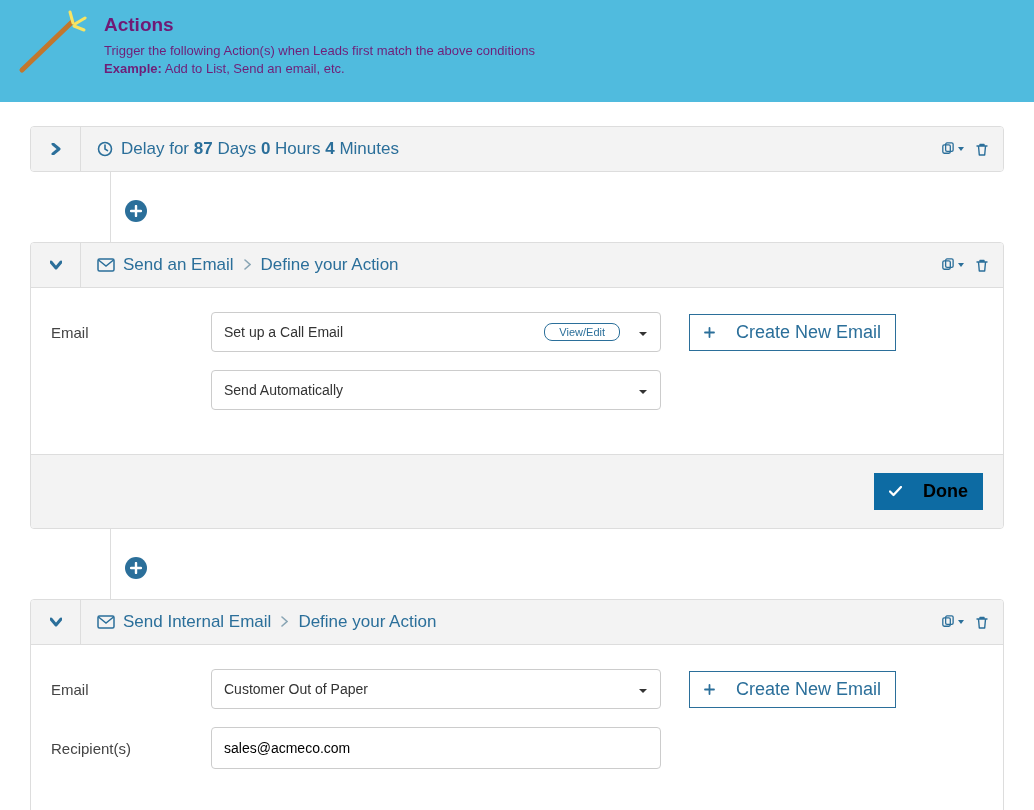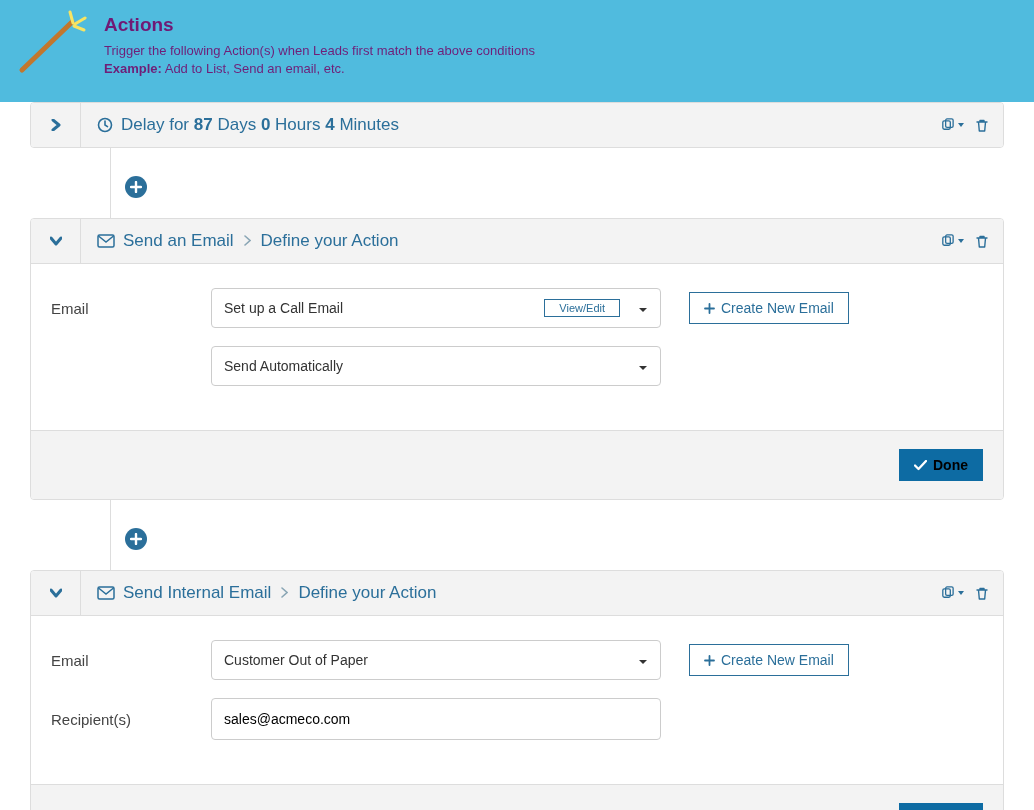--- a/index.html
+++ b/index.html
@@ -13,21 +13,21 @@
   }
   .wand-wrap { width:82px; height:70px; position:relative; flex:0 0 82px; }
   .wand-wrap svg { width:82px; height:70px; }
   .banner-text { margin-left:10px; }
   .banner-text h2 { margin:4px 0 6px 0; font-size:19px; font-weight:600; }
   .banner-text .sub { font-size:13px; line-height:1.4; opacity:.97; }
   .banner-text .sub b { font-weight:700; }
 
   
   .stack { padding:0 30px; }
-  .card { border:1px solid #ddd; border-radius:4px; overflow:hidden; background:#fff; }
+  .card { border:1px solid #ddd; border-radius:4px; margin-top:24px; overflow:hidden; background:#fff; }
   .card .card-header {
     display:flex; align-items:stretch; background:#f3f3f3; border-bottom:1px solid #ddd;
     color:#2b6f9a;
   }
   .card .caret-cell {
     width:50px; flex:0 0 50px; display:flex; align-items:center; justify-content:center;
     border-right:1px solid #ddd; cursor:pointer;
   }
   .card .title-cell {
     flex:1 1 auto; display:flex; align-items:center; padding:12px 16px; font-size:17px;
@@ -61,31 +61,31 @@
 
   .select-like {
     position:relative; width:100%; border:1px solid #ccc; border-radius:4px; background:#fff;
     font-size:14px; height:40px; display:flex; align-items:center; padding:0 40px 0 12px; cursor:pointer;
   }
   .select-like .arrow {
     position:absolute; right:12px; top:50%; transform:translateY(-50%); pointer-events:none;
   }
   .select-like .mini-btn {
     position:absolute; right:40px; top:50%; transform:translateY(-50%);
-    border:1px solid #2b6f9a; color:#2b6f9a; background:#fff; border-radius:0;
+    border:1px solid #2b6f9a; color:#2b6f9a; background:#fff; border-radius:8px;
     font-size:11px; padding:2px 14px; cursor:pointer;
   }
   .text-input {
     width:100%; height:42px; border:1px solid #ccc; border-radius:4px; background:#fff;
     font-size:14px; padding:0 12px;
   }
 
   .btn {
     border:1px solid #2b6f9a; color:#2b6f9a; background:#fff; border-radius:0;
-    font-size:14px; padding:7px 14px; cursor:pointer; display:inline-flex; align-items:center; gap:6px;
+    font-size:18px; padding:7px 14px; cursor:pointer; display:inline-flex; align-items:center; gap:21px;
   }
   .btn.primary { background:#0d6ba3; border-color:#0d6ba3; color:#000000; font-weight:600; }
 
   .card .footer {
     background:#f3f3f3; border-top:1px solid #ddd; padding:18px 20px; display:flex; justify-content:flex-end;
   }
 
   
   svg { fill: currentColor; }
 </style>

